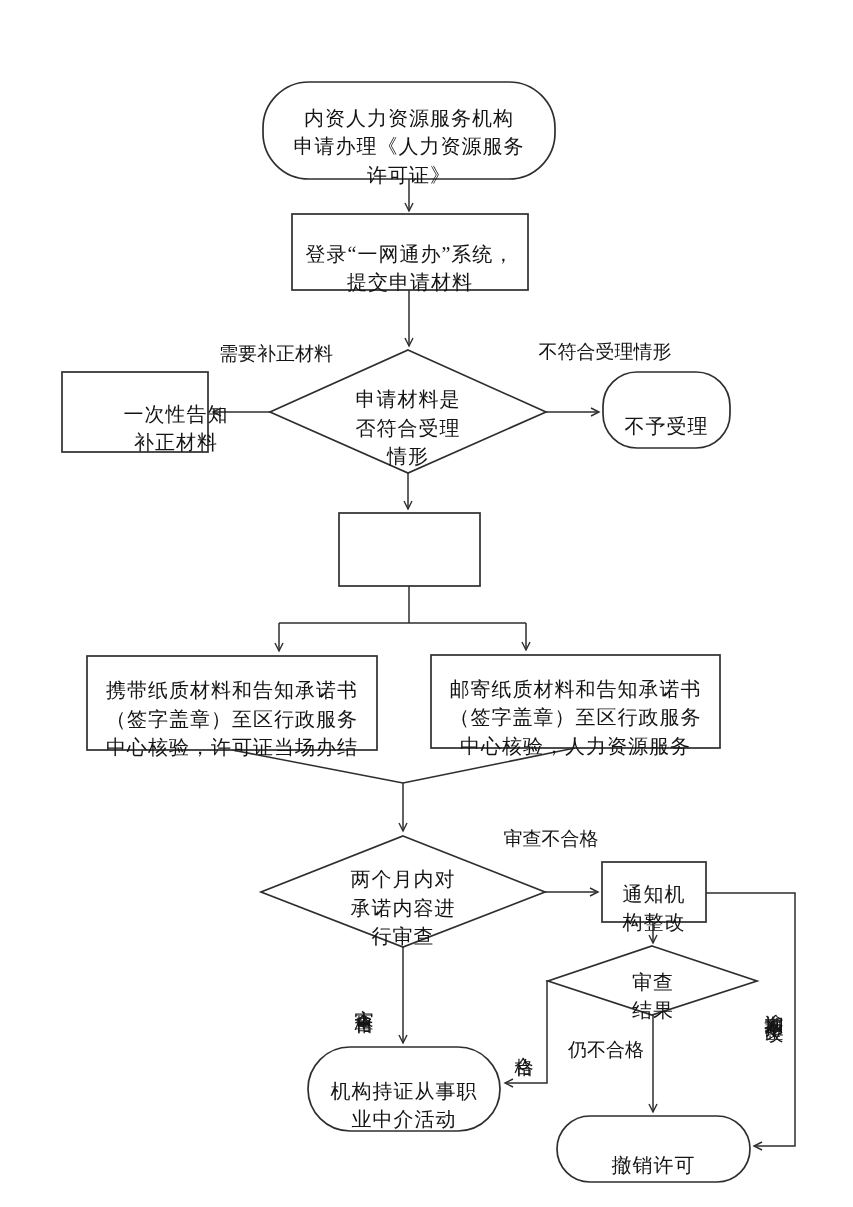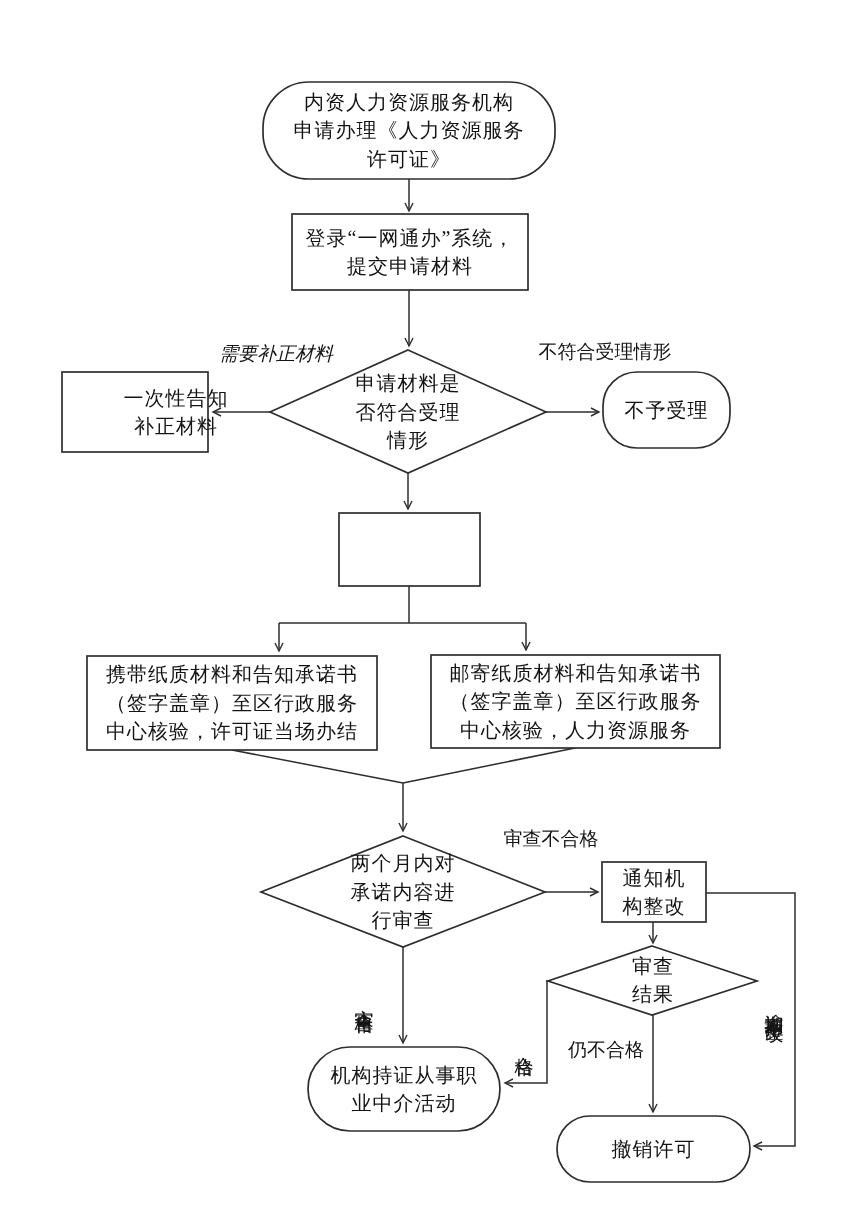--- a/index.html
+++ b/index.html
@@ -17,20 +17,21 @@
     position: absolute;
     display: flex;
     align-items: center;
     justify-content: center;
     text-align: center;
     white-space: pre-line;
     font-size: 20px;
     line-height: 1.42;
     letter-spacing: 1px;
     color: #141414;
+    margin-top: 16px;
   }
   .edge-label {
     position: absolute;
     font-size: 19px;
     text-align: center;
     white-space: nowrap;
     color: #141414;
   }
   .edge-label.vertical {
     writing-mode: vertical-rl;
@@ -123,21 +124,21 @@
 构整改</div>
 
   <div class="node-label" style="left:583px; top:947px; width:140px; height:66px;">审查
 结果</div>
 
   <div class="node-label" style="left:308px; top:1047px; width:192px; height:84px;">机构持证从事职
 业中介活动</div>
 
   <div class="node-label" style="left:557px; top:1116px; width:193px; height:66px;">撤销许可</div>
 
-  <div class="edge-label" style="left:210px; top:341px; width:132px;font-style:italic;">需要补正材料</div>
+  <div class="edge-label" style="left:210px; top:341px; width:132px;">需要补正材料</div>
 
   <div class="edge-label" style="left:494px; top:339px; width:142px;margin-left:40px;">不符合受理情形</div>
 
   <div class="edge-label" style="left:500px; top:826px; width:102px;">审查不合格</div>
 
   <div class="edge-label vertical" style="left:353px; top:957px; height:82px;">审查合格</div>
 
   <div class="edge-label vertical" style="left:513px; top:1019px; height:48px;">合格</div>
 
   <div class="edge-label" style="left:564px; top:1037px; width:84px;">仍不合格</div>

